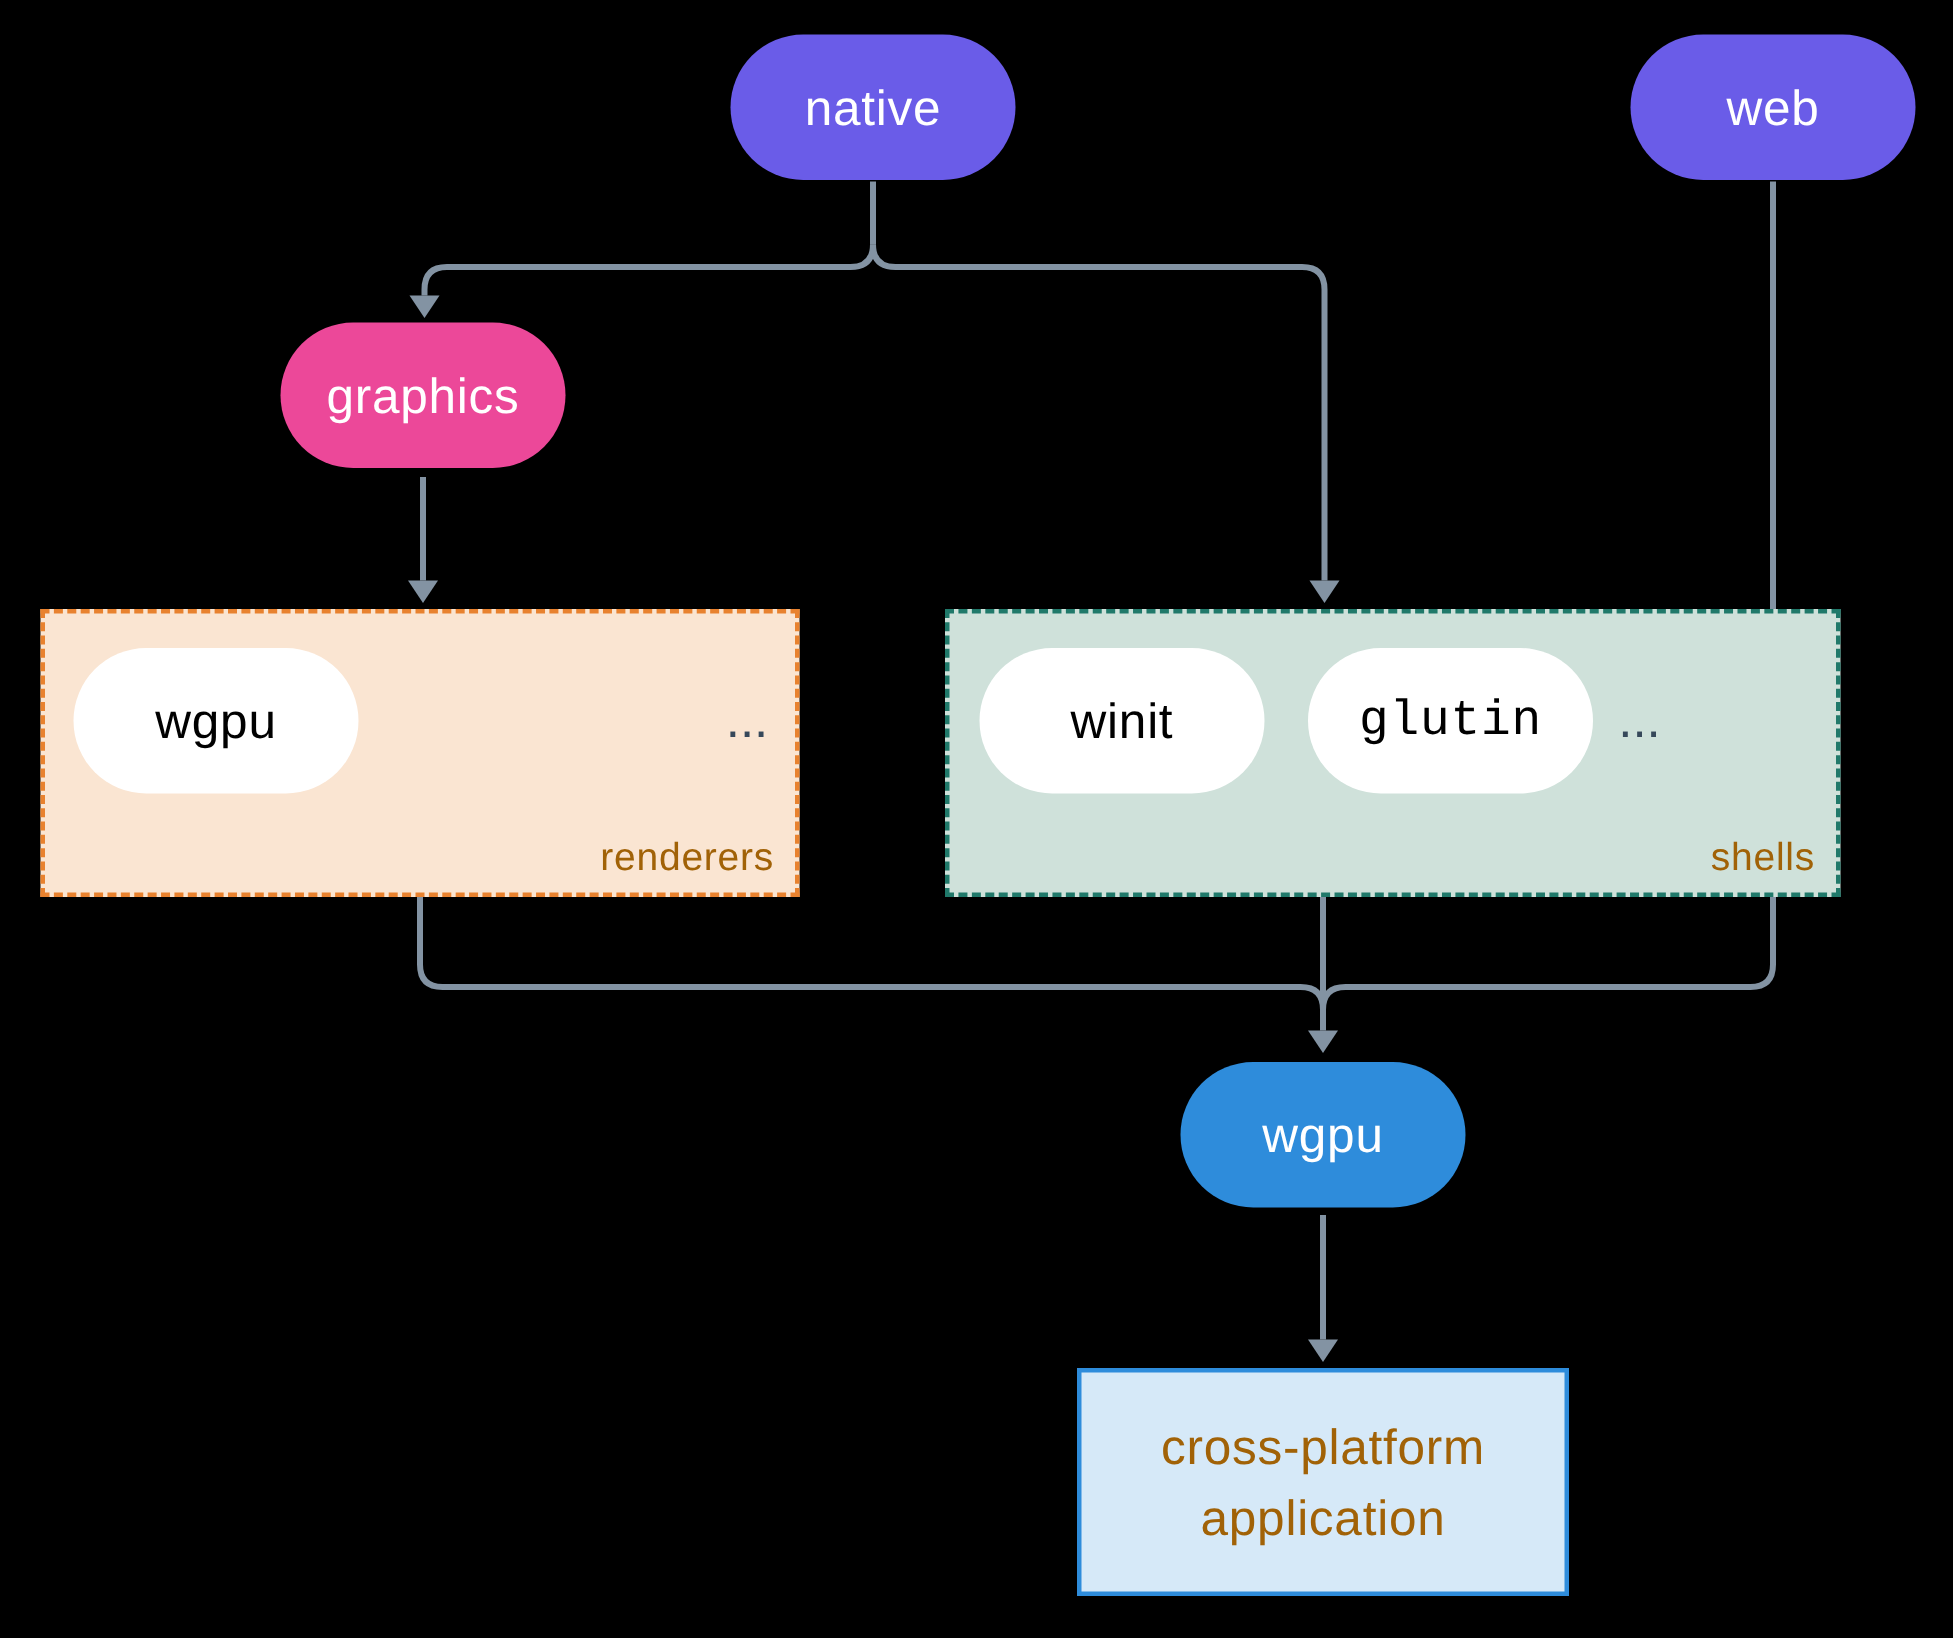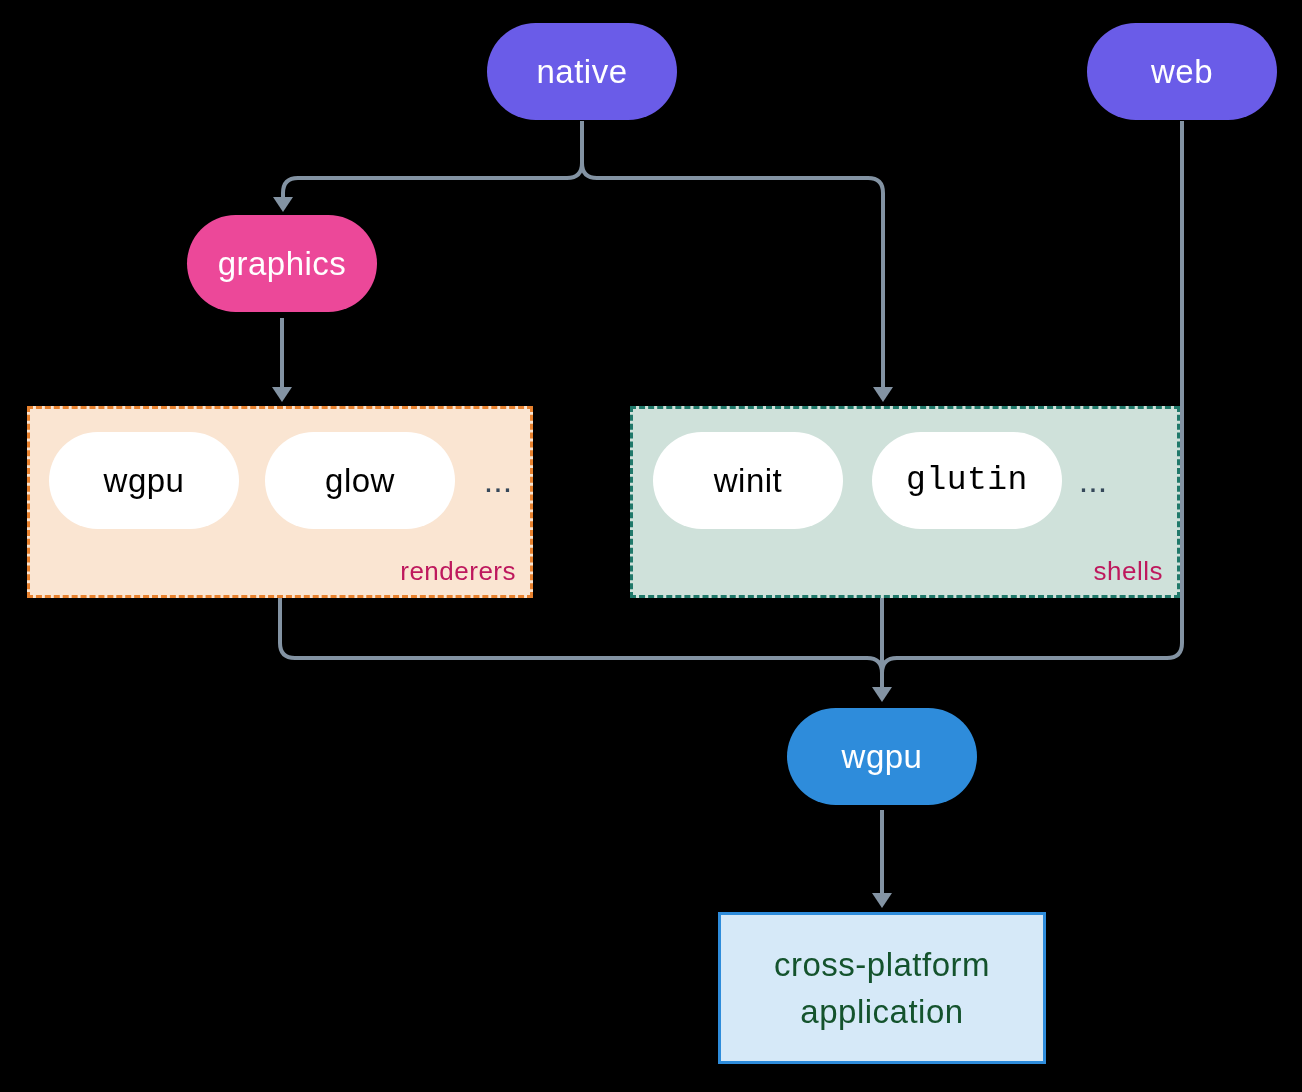--- a/index.html
+++ b/index.html
@@ -42,21 +42,21 @@
 
   .group {
     position: absolute;
     width: 506px; height: 192px;
     top: 406px;
     box-sizing: border-box;
     border: 3px dashed;
     z-index: 1;
   }
   #group-renderers { left: 27px;  background: #FAE5D2; border-color: #E8822F; }
-  #group-shells    { left: 630px; width: 550px; background: #CFE1DA; border-color: #20796A; }
+  #group-shells    { left: 630px; width: 597px; background: #CFE1DA; border-color: #20796A; }
 
   .group .pill { top: 23px; }
   #pill-wgpu   { left: 19px; }
   #pill-glow   { left: 235px; }
   #pill-winit  { left: 20px; }
   #pill-glutin { left: 239px; font-family: Liberation Mono, monospace; }
 
   .ellipsis {
     position: absolute;
     top: 23px;
@@ -65,32 +65,32 @@
     font-size: 34px;
     color: #36485A;
   }
   #ellipsis-renderers { left: 438px; }
   #ellipsis-shells    { left: 430px; }
 
   .group-label {
     position: absolute;
     right: 14px; bottom: 8px;
     font-size: 26px;
-    color: #be185d;
+    color: #a16207;
     letter-spacing: 0.5px;
   }
 
   .appbox {
     position: absolute;
     left: 718px; top: 912px;
     width: 328px; height: 152px;
     box-sizing: border-box;
     background: #D6E9F8;
     border: 3px solid #2E8CDB;
-    color: #14532d;
+    color: #a16207;
     display: flex; flex-direction: column;
     align-items: center; justify-content: center;
     font-size: 33px;
     line-height: 47px;
     letter-spacing: 0.5px;
     z-index: 1;
     text-align: center;
   }
 </style>
 </head>
@@ -117,21 +117,20 @@
     <path d="M 882 810 L 882 893"></path>
     <polygon points="872,893 892,893 882,908"></polygon>
   </svg>
 
   <div class="pill purple" id="node-native">native</div>
   <div class="pill purple" id="node-web">web</div>
   <div class="pill orange" id="node-graphics">graphics</div>
 
   <div class="group" id="group-renderers">
     <div class="pill white" id="pill-wgpu">wgpu</div>
-    <div class="pill white" id="pill-glow">glow</div>
     <div class="ellipsis" id="ellipsis-renderers">...</div>
     <div class="group-label">renderers</div>
   </div>
 
   <div class="group" id="group-shells">
     <div class="pill white" id="pill-winit">winit</div>
     <div class="pill white" id="pill-glutin">glutin</div>
     <div class="ellipsis" id="ellipsis-shells">...</div>
     <div class="group-label">shells</div>
   </div>

